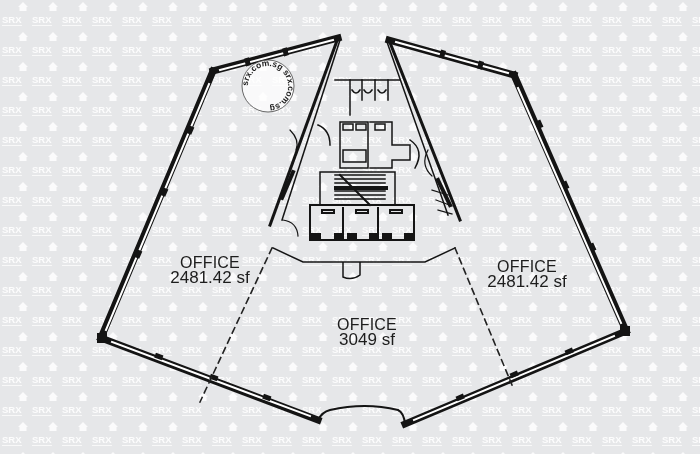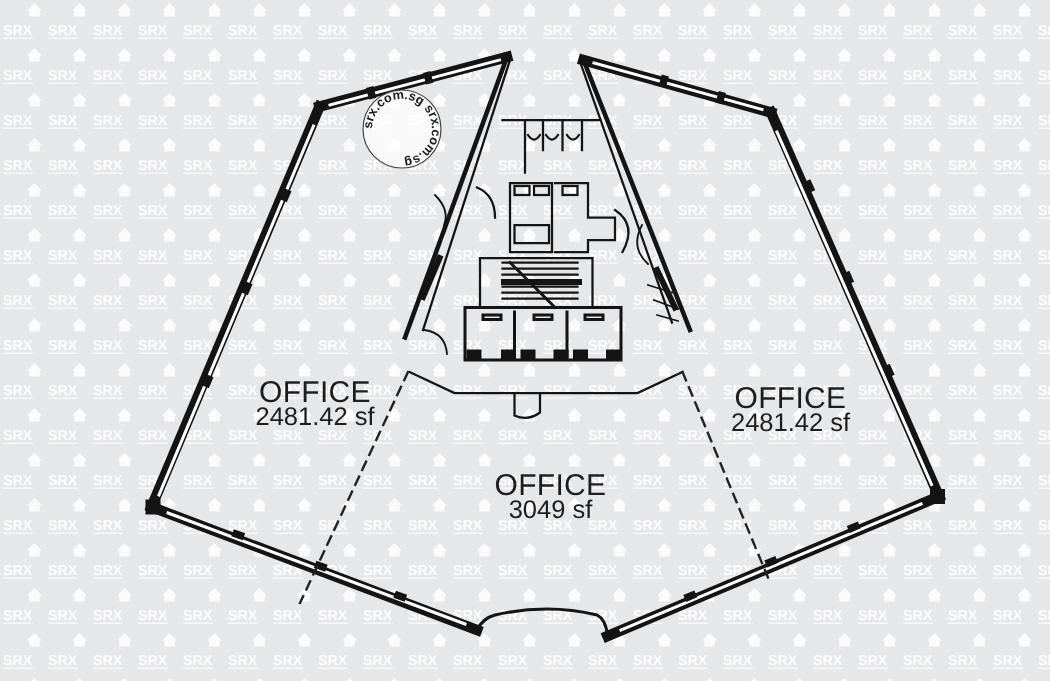--- a/index.html
+++ b/index.html
@@ -8,21 +8,21 @@
     background: #e6e7e9;
     font-family: "Liberation Sans", sans-serif;
   }
   .canvas { position: relative; width: 700px; height: 454px; }
   .watermark { position: absolute; left: 0; top: 0; width: 700px; height: 454px; }
   .plan { position: absolute; left: 0; top: 0; width: 700px; height: 454px; }
   .label {
     position: absolute; text-align: center; color: #1d1d1d;
     transform: translateX(-50%); white-space: nowrap;
   }
-  .label .name { font-size: 20px; letter-spacing: 0.2px; line-height: 17px; }
+  .label .name { font-size: 16px; letter-spacing: 0.2px; line-height: 17px; }
   .label .area { font-size: 17px; line-height: 14px; }
   .stamp { position: absolute; left: 240px; top: 58px; width: 56px; height: 56px; }
 </style>
 </head>
 <body>
 
 <div class="canvas">
 
   <svg class="watermark" width="700" height="454">
     <defs>

